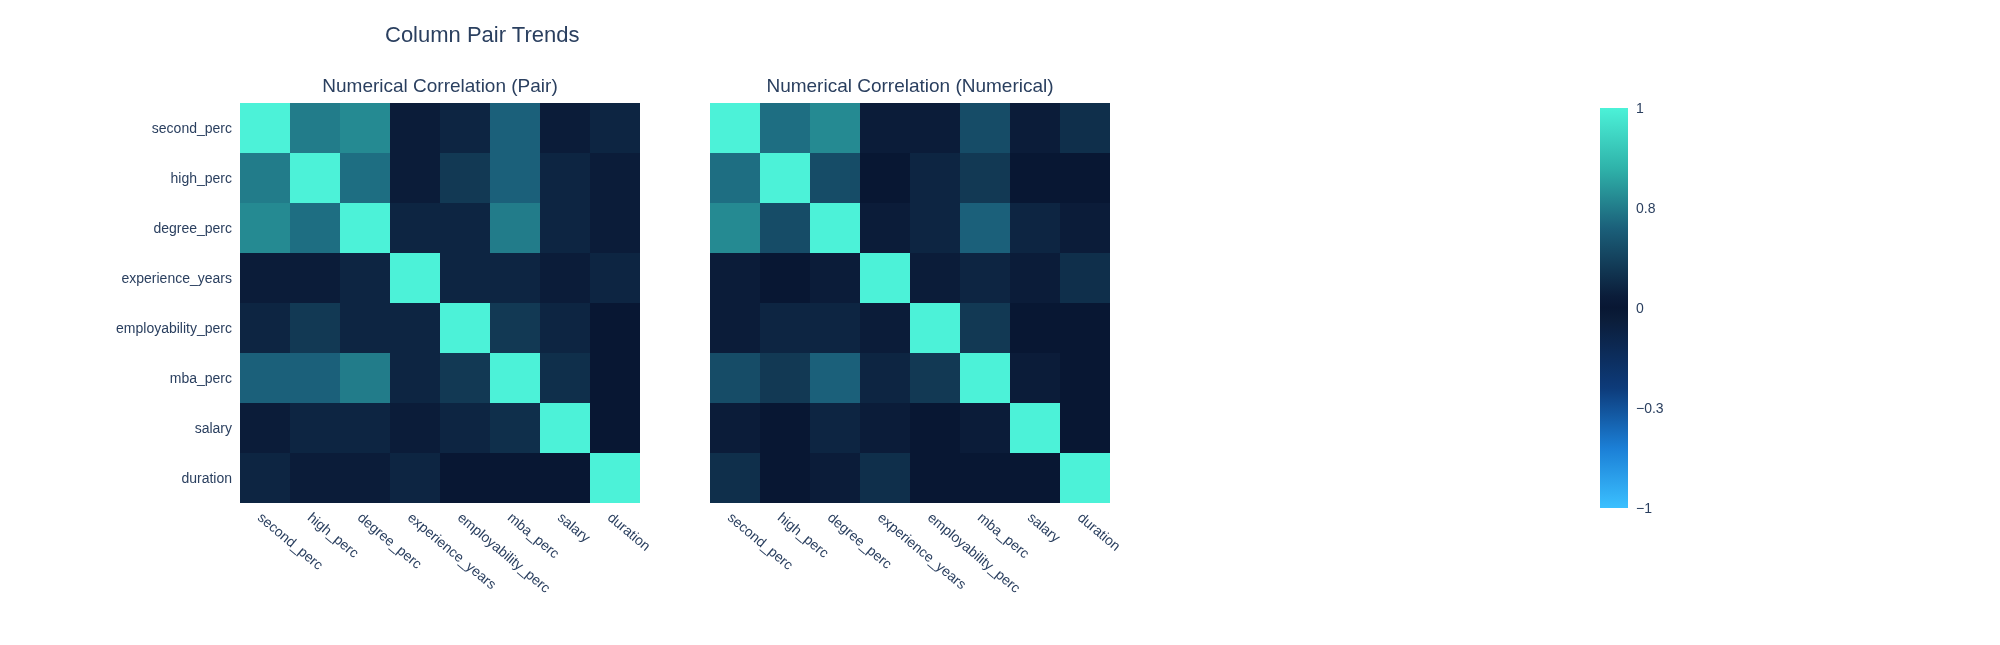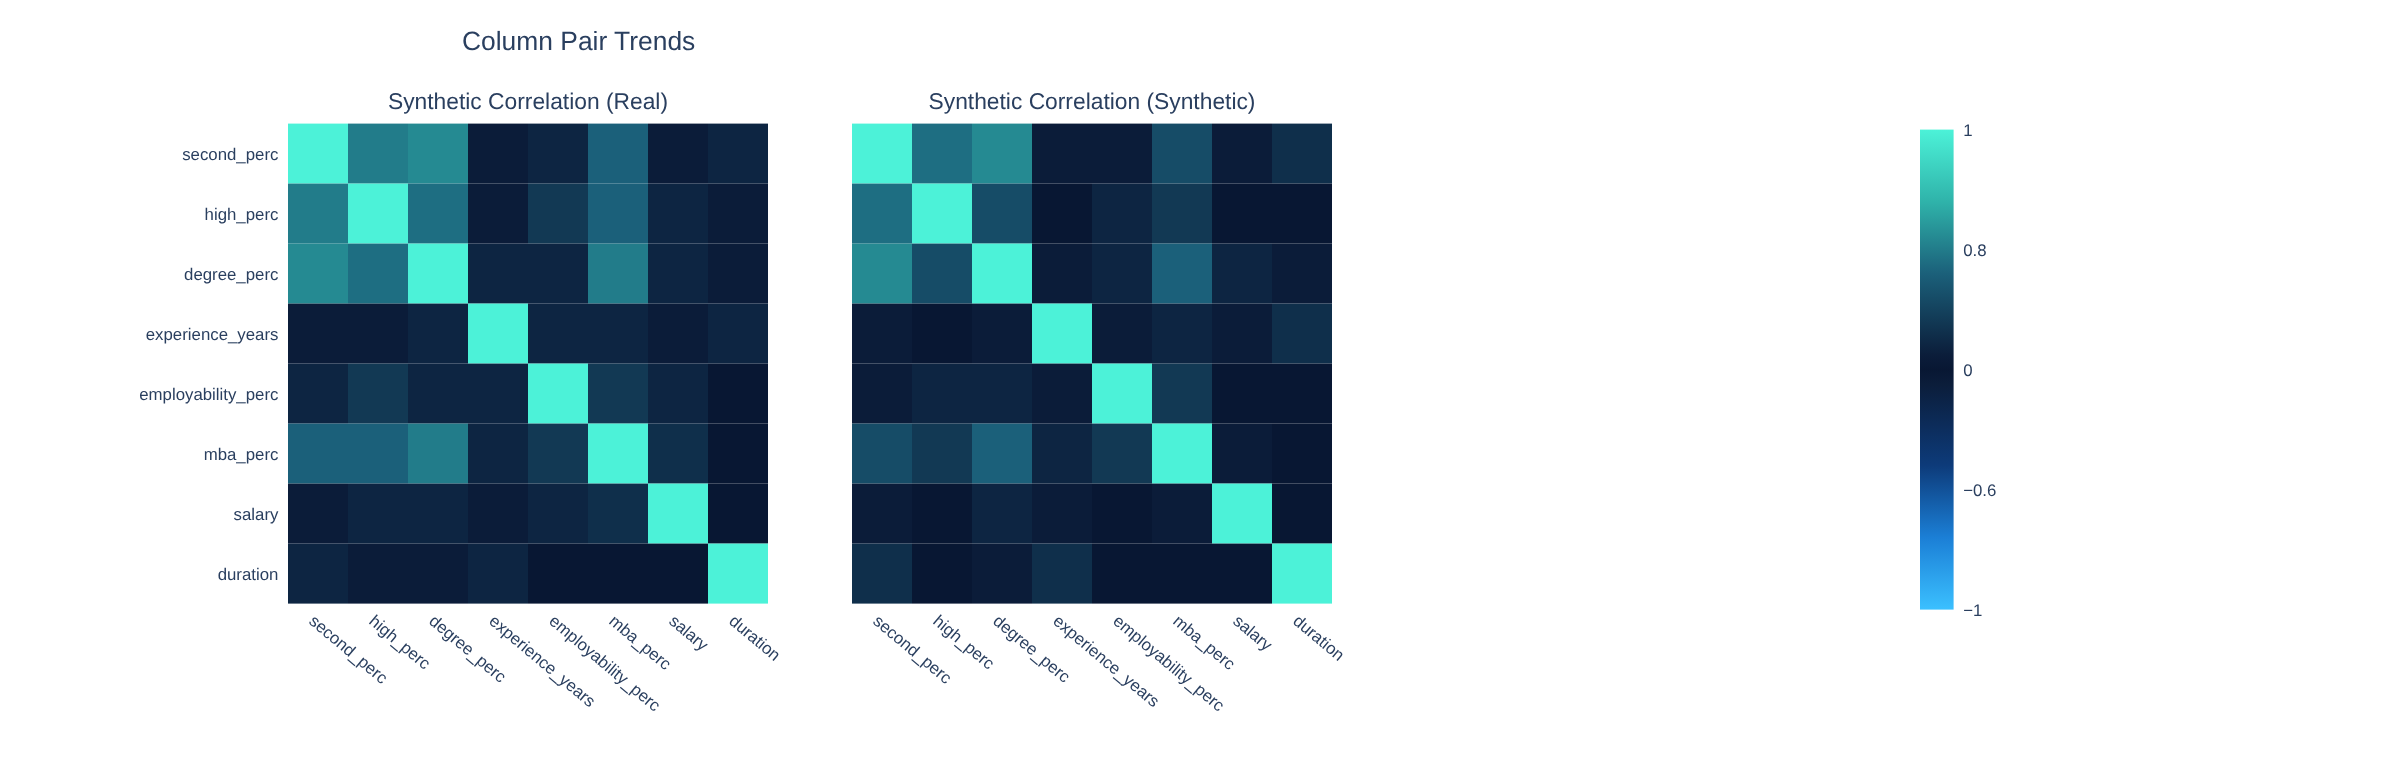--- a/index.html
+++ b/index.html
@@ -133,21 +133,21 @@
 </style>
 </head>
 <body>
 
 <div class="container">
   <div class="main-title">Column Pair Trends</div>
 
   <div class="charts-row">
 
     <div class="chart-block">
-      <div class="subplot-title">Synthetic Correlation (Real)</div>
+      <div class="subplot-title">Numerical Correlation (Pair)</div>
       <div class="heatmap-area">
         <div class="y-ticks" id="yticks-0">
             <div class="y-tick">second_perc</div>
             <div class="y-tick">high_perc</div>
             <div class="y-tick">degree_perc</div>
             <div class="y-tick">experience_years</div>
             <div class="y-tick">employability_perc</div>
             <div class="y-tick">mba_perc</div>
             <div class="y-tick">salary</div>
             <div class="y-tick">duration</div>
@@ -241,21 +241,21 @@
               <span>salary</span>
             </div>
             <div class="x-tick">
               <span>duration</span>
             </div>
           </div>
       </div>
     </div>
 
     <div class="chart-block" style="margin-left:40px;">
-      <div class="subplot-title">Synthetic Correlation (Synthetic)</div>
+      <div class="subplot-title">Numerical Correlation (Numerical)</div>
       <div class="heatmap-area">
         <div class="heatmap" id="hm-1">
             <div class="cell" title="second_perc / second_perc : 1" style="background: rgb(76, 242, 216);"></div>
             <div class="cell" title="second_perc / high_perc : 0.45" style="background: rgb(30, 110, 130);"></div>
             <div class="cell" title="second_perc / degree_perc : 0.55" style="background: rgb(37, 138, 146);"></div>
             <div class="cell" title="second_perc / experience_years : 0.05" style="background: rgb(11, 28, 57);"></div>
             <div class="cell" title="second_perc / employability_perc : 0.05" style="background: rgb(11, 28, 57);"></div>
             <div class="cell" title="second_perc / mba_perc : 0.3" style="background: rgb(22, 76, 103);"></div>
             <div class="cell" title="second_perc / salary : 0.05" style="background: rgb(11, 28, 57);"></div>
             <div class="cell" title="second_perc / duration : 0.15" style="background: rgb(15, 47, 75);"></div>
@@ -346,17 +346,17 @@
     </div>
 
   </div>
 
   <div class="colorbar-wrap">
     <div class="colorbar"></div>
     <div class="cb-ticks" id="cbticks">
         <div class="cb-tick" style="top: 0%;">1</div>
         <div class="cb-tick" style="top: 25%;">0.8</div>
         <div class="cb-tick" style="top: 50%;">0</div>
-        <div class="cb-tick" style="top: 75%;">−0.6</div>
+        <div class="cb-tick" style="top: 75%;">−0.3</div>
         <div class="cb-tick" style="top: 100%;">−1</div>
       </div>
   </div>
 </div>
 
 </body></html>

